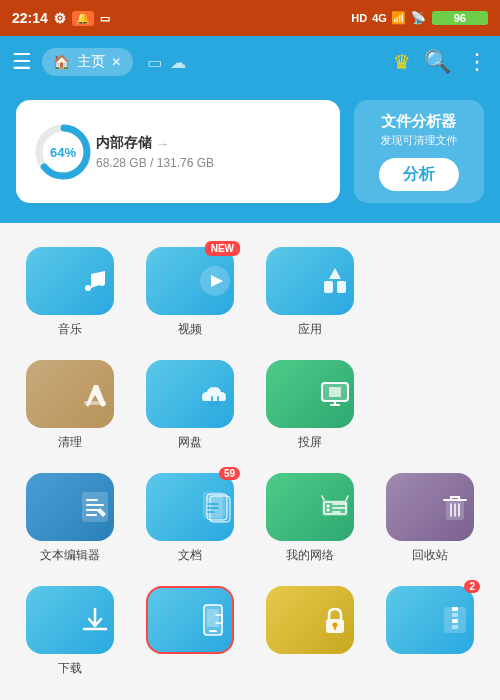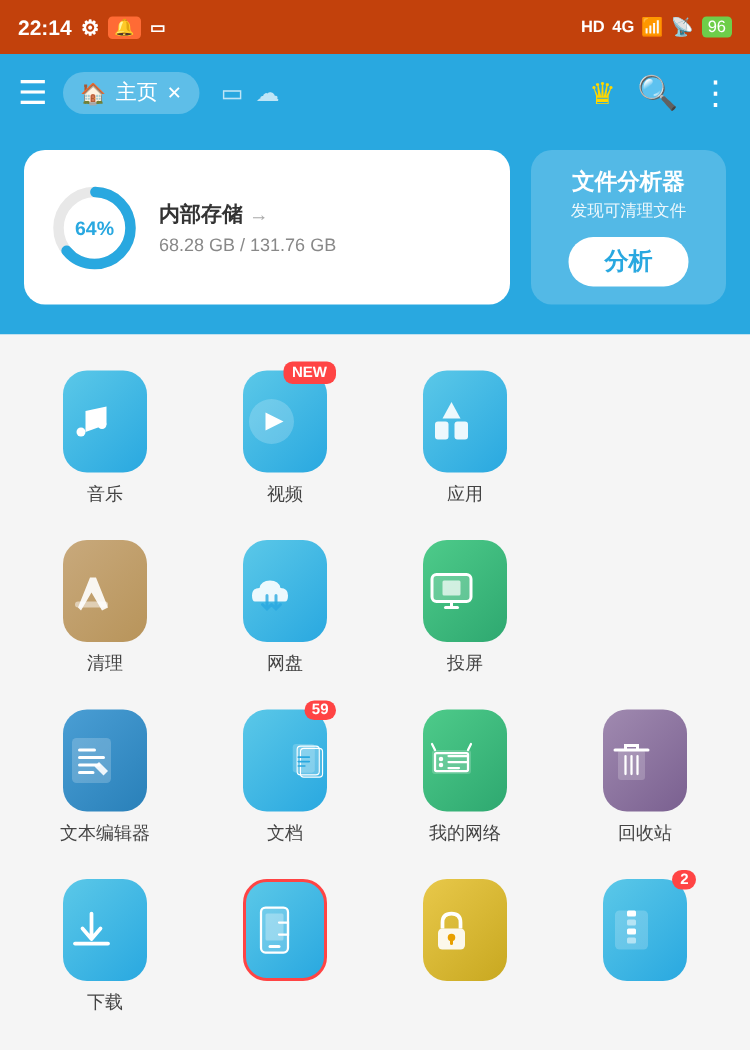--- a/index.html
+++ b/index.html
@@ -23,23 +23,23 @@
       color: white;
       font-size: 14px;
       font-weight: bold;
     }
     .status-left { display: flex; align-items: center; gap: 6px; }
     .status-right { display: flex; align-items: center; gap: 5px; font-size: 12px; }
     .battery-badge {
       background: #6ece4a;
       color: white;
       border-radius: 3px;
-      padding: 1px 4px;
+      padding: 1px 22px;
       font-size: 11px;
-      font-weight: normal;
+      font-weight: bold;
     }
 
     
     .top-nav {
       background: #29a8e0;
       height: 52px;
       display: flex;
       align-items: center;
       padding: 0 12px;
       gap: 10px;
@@ -73,21 +73,21 @@
       align-items: stretch;
     }
 
     .storage-card {
       background: white;
       border-radius: 14px;
       padding: 14px 16px;
       flex: 1;
       display: flex;
       align-items: center;
-      gap: 12px;
+      gap: 2px;
     }
 
     .donut-wrapper {
       position: relative;
       width: 62px;
       height: 62px;
       flex-shrink: 0;
     }
     .donut-wrapper svg { width: 62px; height: 62px; }
     .donut-label {
@@ -153,26 +153,26 @@
     .grid-item {
       display: flex;
       flex-direction: column;
       align-items: center;
       padding: 10px 4px 8px;
       cursor: pointer;
       position: relative;
     }
 
     .icon-box {
-      width: 56px;
+      width: 88px;
       height: 68px;
       border-radius: 16px;
       display: flex;
       align-items: center;
-      justify-content: flex-start;
+      justify-content: flex-end;
       position: relative;
       margin-bottom: 6px;
     }
 
     .icon-box svg { width: 38px; height: 38px; }
 
     .item-label {
       font-size: 12px;
       color: #444;
       text-align: center;

